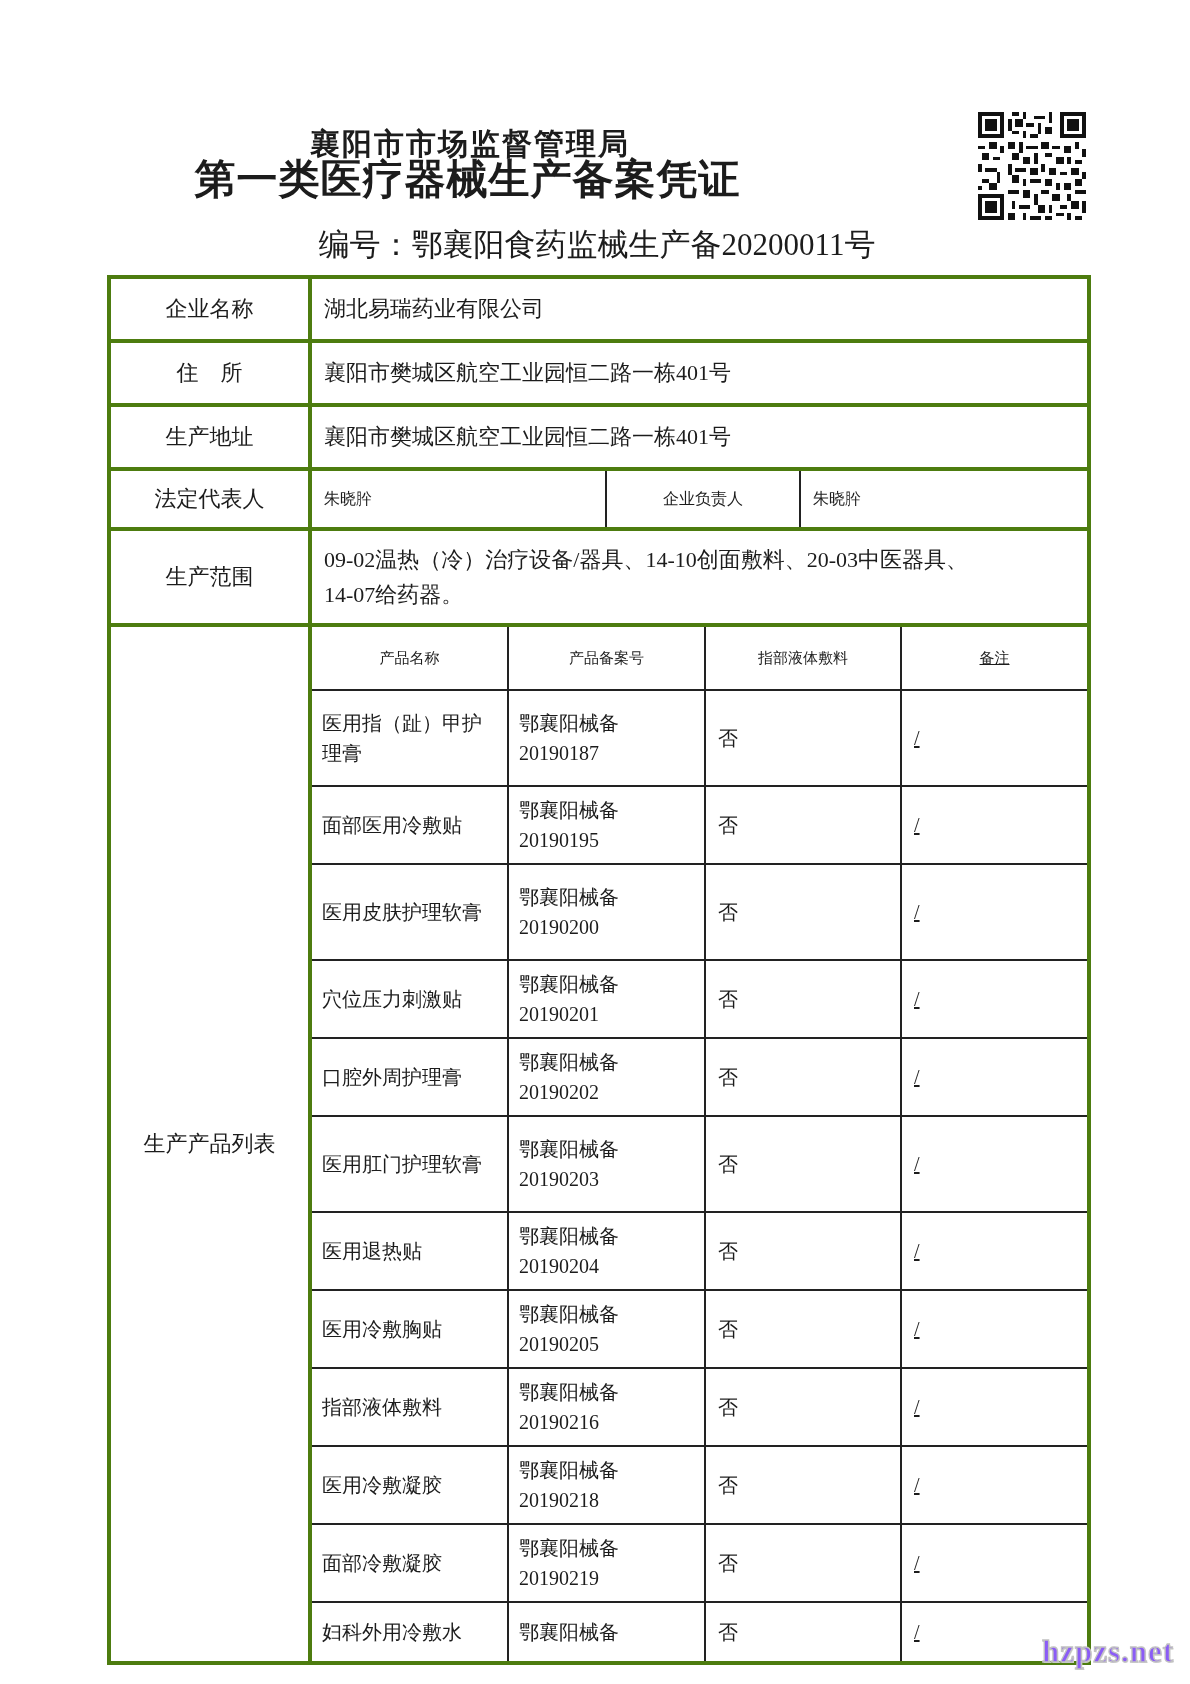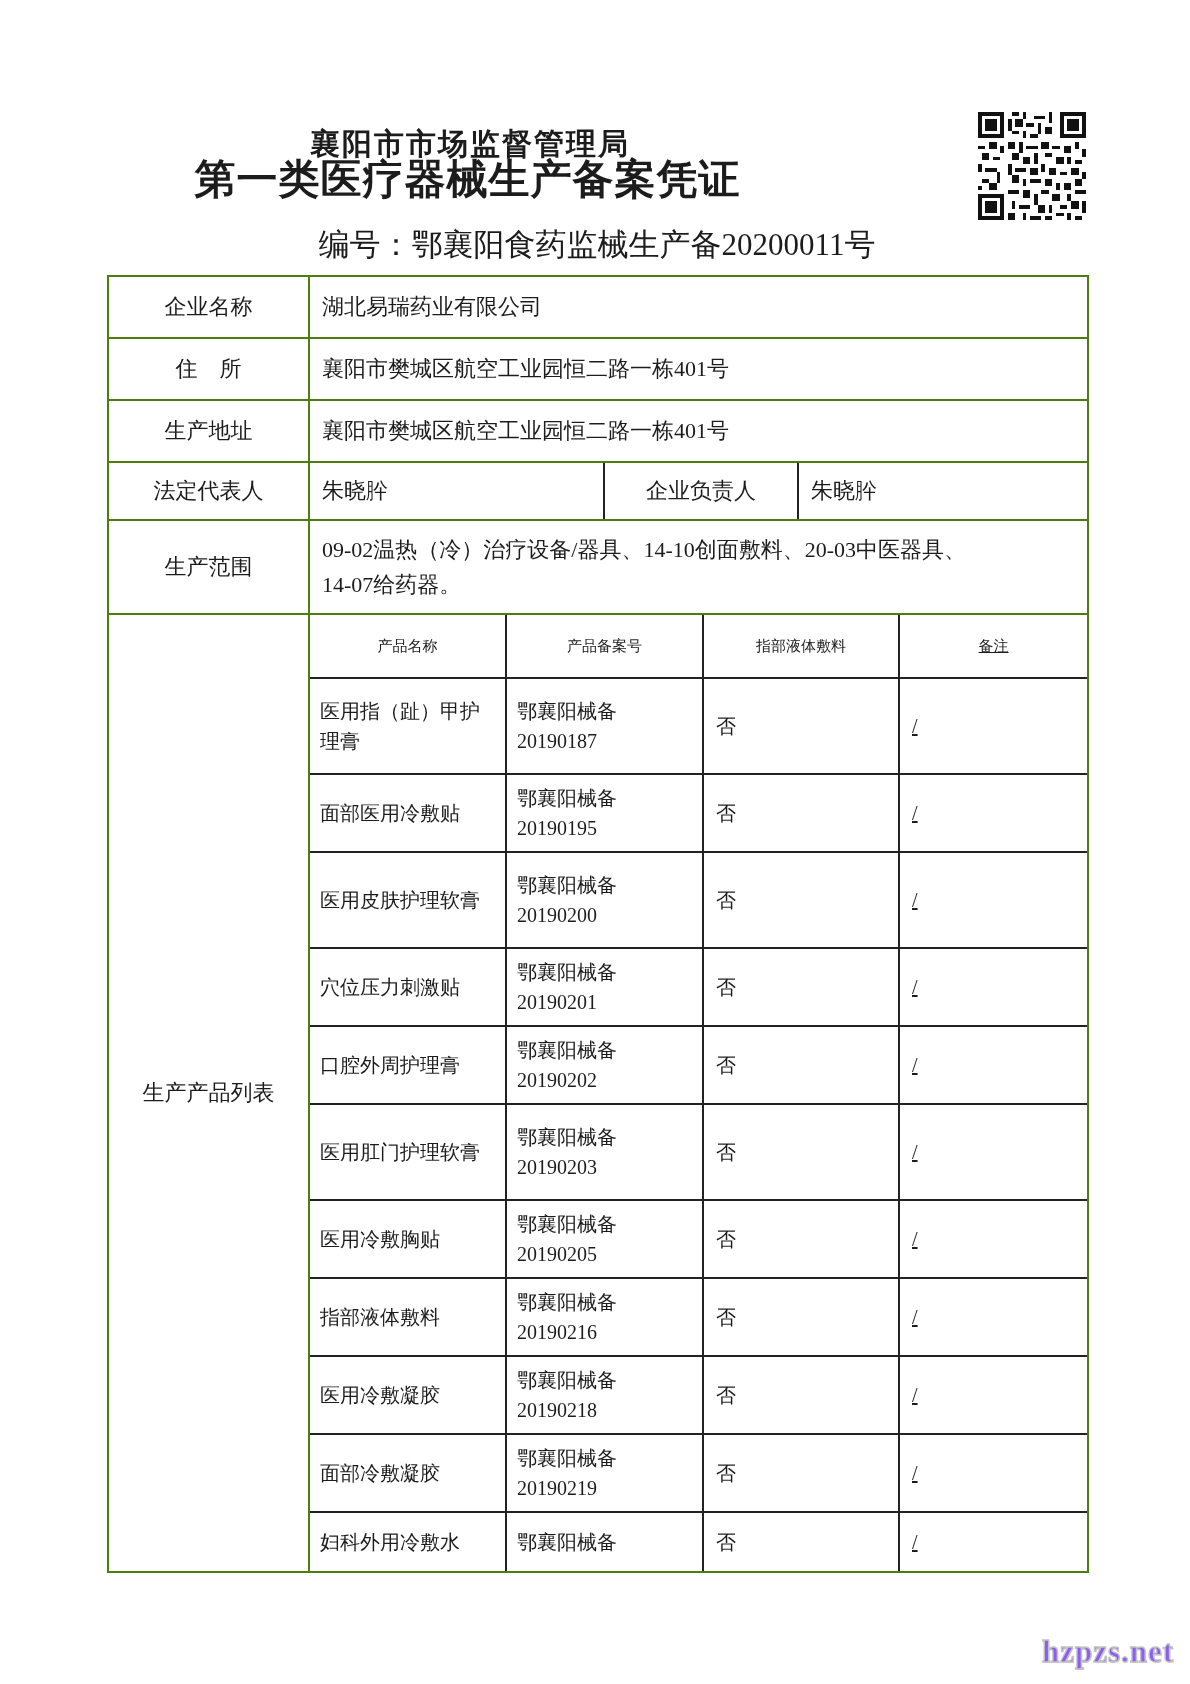--- a/index.html
+++ b/index.html
@@ -28,36 +28,36 @@
   }
   .qr{position:absolute;top:112px;left:978px;width:108px;height:108px;}
 
   table.main{
     position:absolute;top:275px;left:107px;
     width:980px;
     border-collapse:collapse;
     table-layout:fixed;
   }
   table.main > tbody > tr > td{
-    border:2px solid #4d7c0f;
+    border:4px solid #4d7c0f;
     font-size:22px;
     vertical-align:middle;
     margin-left:46px;
   }
   td.lbl{ text-align:center; }
   td.val{ text-align:left; padding:4px 0 4px 12px; }
   td.nopad{ padding:0; }
   .prewrap{ white-space:pre-line; line-height:35px; }
 
   table.inner{
     width:100%;height:100%;
     border-collapse:collapse;
     table-layout:fixed;
   }
-  table.inner td{ font-size:22px; vertical-align:middle; }
+  table.inner td{ font-size:16px; vertical-align:middle; }
   table.rep td{ padding:4px 8px 4px 12px; }
   table.rep td.mid{ border-left:2px solid #222222; border-right:2px solid #222222; text-align:center; padding:4px 12px; }
 
   table.prod td{
     font-size:20px;
     line-height:30px;
     vertical-align:middle;
     border-right:2px solid #222222;
     border-bottom:2px solid #222222;
     word-break:break-all;
@@ -278,20 +278,27 @@
                 <td class="prem">/</td>
               </tr>
               <tr class="rh-a">
                 <td class="pname">医用肛门护理软膏</td>
                 <td class="preg">鄂襄阳械备
 20190203</td>
                 <td class="pyn">否</td>
                 <td class="prem">/</td>
               </tr>
               <tr class="rh-b">
+                <td class="pname">医用退热贴</td>
+                <td class="preg">鄂襄阳械备
+20190204</td>
+                <td class="pyn">否</td>
+                <td class="prem">/</td>
+              </tr>
+              <tr class="rh-b">
                 <td class="pname">医用冷敷胸贴</td>
                 <td class="preg">鄂襄阳械备
 20190205</td>
                 <td class="pyn">否</td>
                 <td class="prem">/</td>
               </tr>
               <tr class="rh-b">
                 <td class="pname">指部液体敷料</td>
                 <td class="preg">鄂襄阳械备
 20190216</td>

